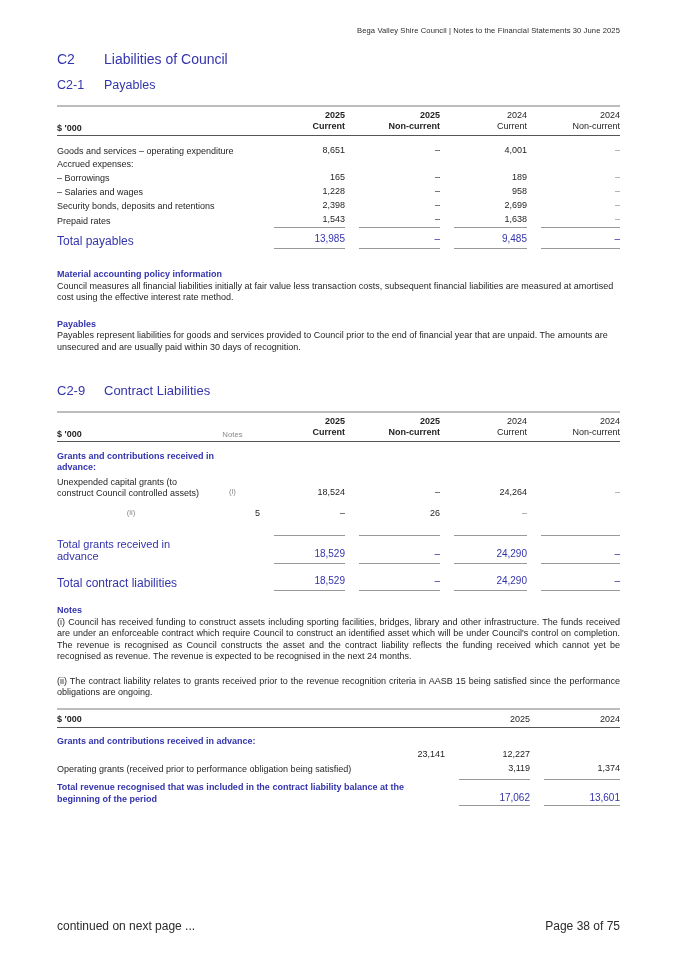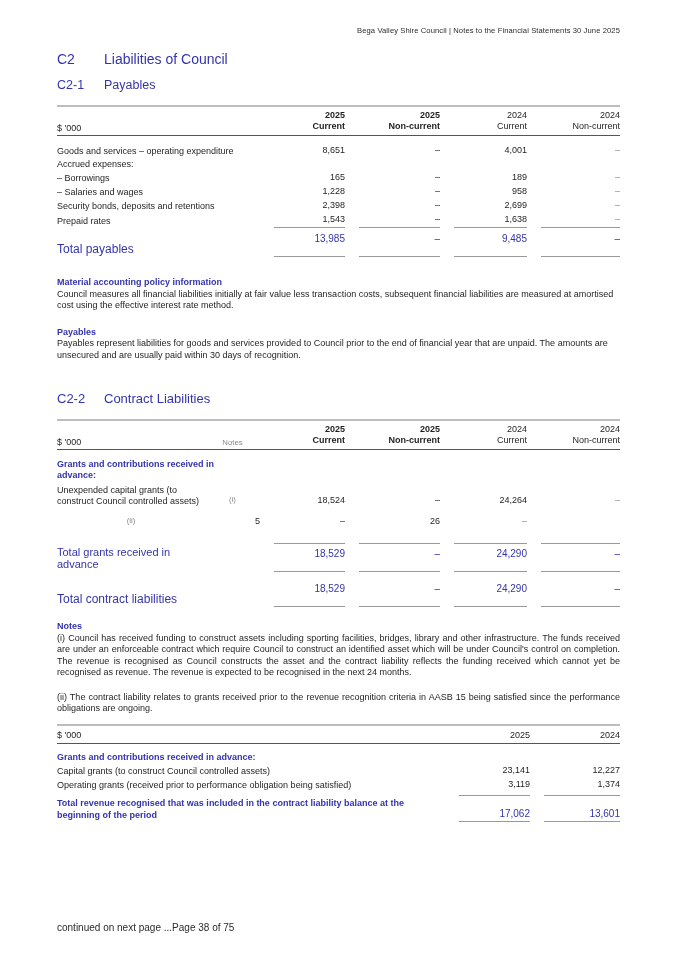--- a/index.html
+++ b/index.html
@@ -32,53 +32,53 @@
   
   .g5{display:grid;grid-template-columns:1fr 85px 95px 87px 93px}
   .g6{display:grid;grid-template-columns:1fr 55px 85px 95px 87px 93px}
   .g3{display:grid;grid-template-columns:1fr 85px 90px}
 
   .tbl-head{border-top:2px solid var(--topline);border-bottom:1px solid var(--hairline);
             padding:3px 0 2px;align-items:end}
   .hcell{text-align:right;font-size:9px;line-height:11px}
   .hcell span{display:block}
   .hcell.bold{font-weight:bold}
-  .unit{font-size:9px;font-weight:normal;align-self:end}
+  .unit{font-size:9px;font-weight:bold;align-self:end}
   .notes-head{font-size:7.8px;color:var(--muted);align-self:end;text-align:center}
 
   .row{align-items:end;font-size:9px;line-height:13px;min-height:13px}
   .row .label{line-height:11px;padding-bottom:1px}
   .num{text-align:right;margin-left:14px;padding-bottom:1px}
   .b{font-weight:normal}
   .mut{color:var(--muted)}
   .ul{border-bottom:1px solid var(--line)}
   .note-ref{font-size:7.8px;color:var(--muted);text-align:center;padding-bottom:2px}
 
   .seg{height:2px;margin-top:13px}
   .seg .num{border-bottom:1px solid var(--line);height:2px;padding:0}
 
   .total-row{align-items:end;color:var(--blue)}
   .total-row .label{font-size:12px;line-height:12px;padding-bottom:2px}
-  .total-row .num{font-size:10px;line-height:14px;padding-bottom:10px}
+  .total-row .num{font-size:10px;line-height:14px;padding-bottom:2px}
 
   .group-h{color:var(--blue);font-weight:bold;font-size:9px;line-height:11px;
            max-width:195px;margin-top:9px}
 
   .policy-h{color:var(--blue);font-weight:bold;font-size:9px;margin-top:20px}
   .para{font-size:9px;line-height:11.5px;margin-top:1.5px}
   .para.justify{text-align:justify}
 
   .rev-head{border-top:2px solid var(--topline);border-bottom:1px solid var(--hairline);
             padding:4px 0 3px;align-items:end}
   .rev-head .year{text-align:right;font-size:9px;margin-left:14px}
   .rev-total .label{font-size:9px;font-weight:bold;color:var(--blue);line-height:12px;max-width:440px}
   .rev-total .num{font-size:10px;color:var(--blue)}
 
   .doc-footer{position:absolute;left:57px;right:55px;bottom:24px;
-              display:flex;font-size:10px;color:#2b2b2b}
+              display:flex;justify-content:space-between;font-size:12px;color:#2b2b2b}
 
   .mt4{margin-top:4px}.mt6{margin-top:6px}.mt8{margin-top:8px}
   .mt10{margin-top:10px}.mt13{margin-top:13px}
 </style>
 </head>
 <body>
 
 <div class="page">
   <div class="inner">
 
@@ -165,21 +165,21 @@
       </div>
     </div>
 
     <div class="policy-h">Material accounting policy information</div>
     <div class="para">Council measures all financial liabilities initially at fair value less transaction costs, subsequent financial liabilities are measured at amortised cost using the effective interest rate method.</div>
 
     <div class="policy-h" style="margin-top:15px">Payables</div>
     <div class="para">Payables represent liabilities for goods and services provided to Council prior to the end of financial year that are unpaid. The amounts are unsecured and are usually paid within 30 days of recognition.</div>
 
     <div class="h-sub" style="margin-top:30px;font-size:13px">
-      <span class="code">C2-2</span>
+      <span class="code">C2-9</span>
       <span>Contract Liabilities</span>
     </div>
 
     <div class="mt13">
       <div class="g6 tbl-head">
         <div class="unit">$ '000</div>
         <div class="notes-head">Notes</div>
         <div class="hcell bold num">
           <span>2025</span>
           <span>Current</span>
@@ -252,21 +252,20 @@
     <div style="margin-top:9px">
       <div class="g3 rev-head">
         <div class="unit">$ '000</div>
         <div class="year b">2025</div>
         <div class="year">2024</div>
       </div>
 
       <div class="policy-h" style="margin-top:8px">Grants and contributions received in advance:</div>
 
       <div class="g3 row" style="margin-top:2px">
-        <div class="label">Capital grants (to construct Council controlled assets)</div>
         <div class="num b">23,141</div>
         <div class="num">12,227</div>
       </div>
       <div class="g3 row">
         <div class="label">Operating grants (received prior to performance obligation being satisfied)</div>
         <div class="num b">3,119</div>
         <div class="num">1,374</div>
       </div>
 
       <div class="g3 seg" style="margin-top:2px">

